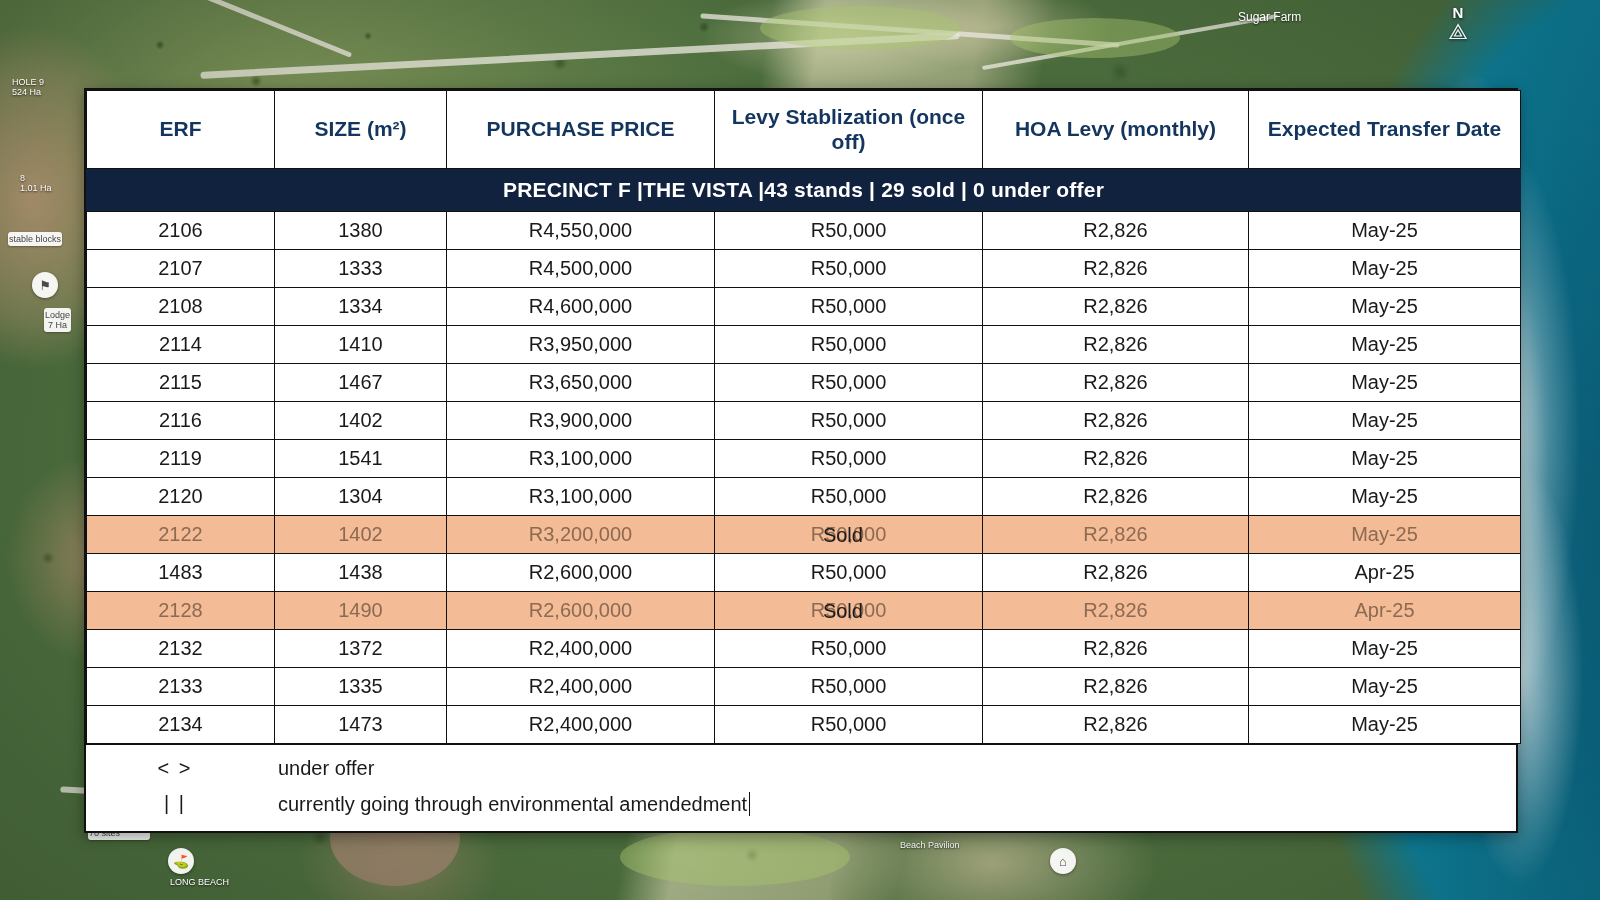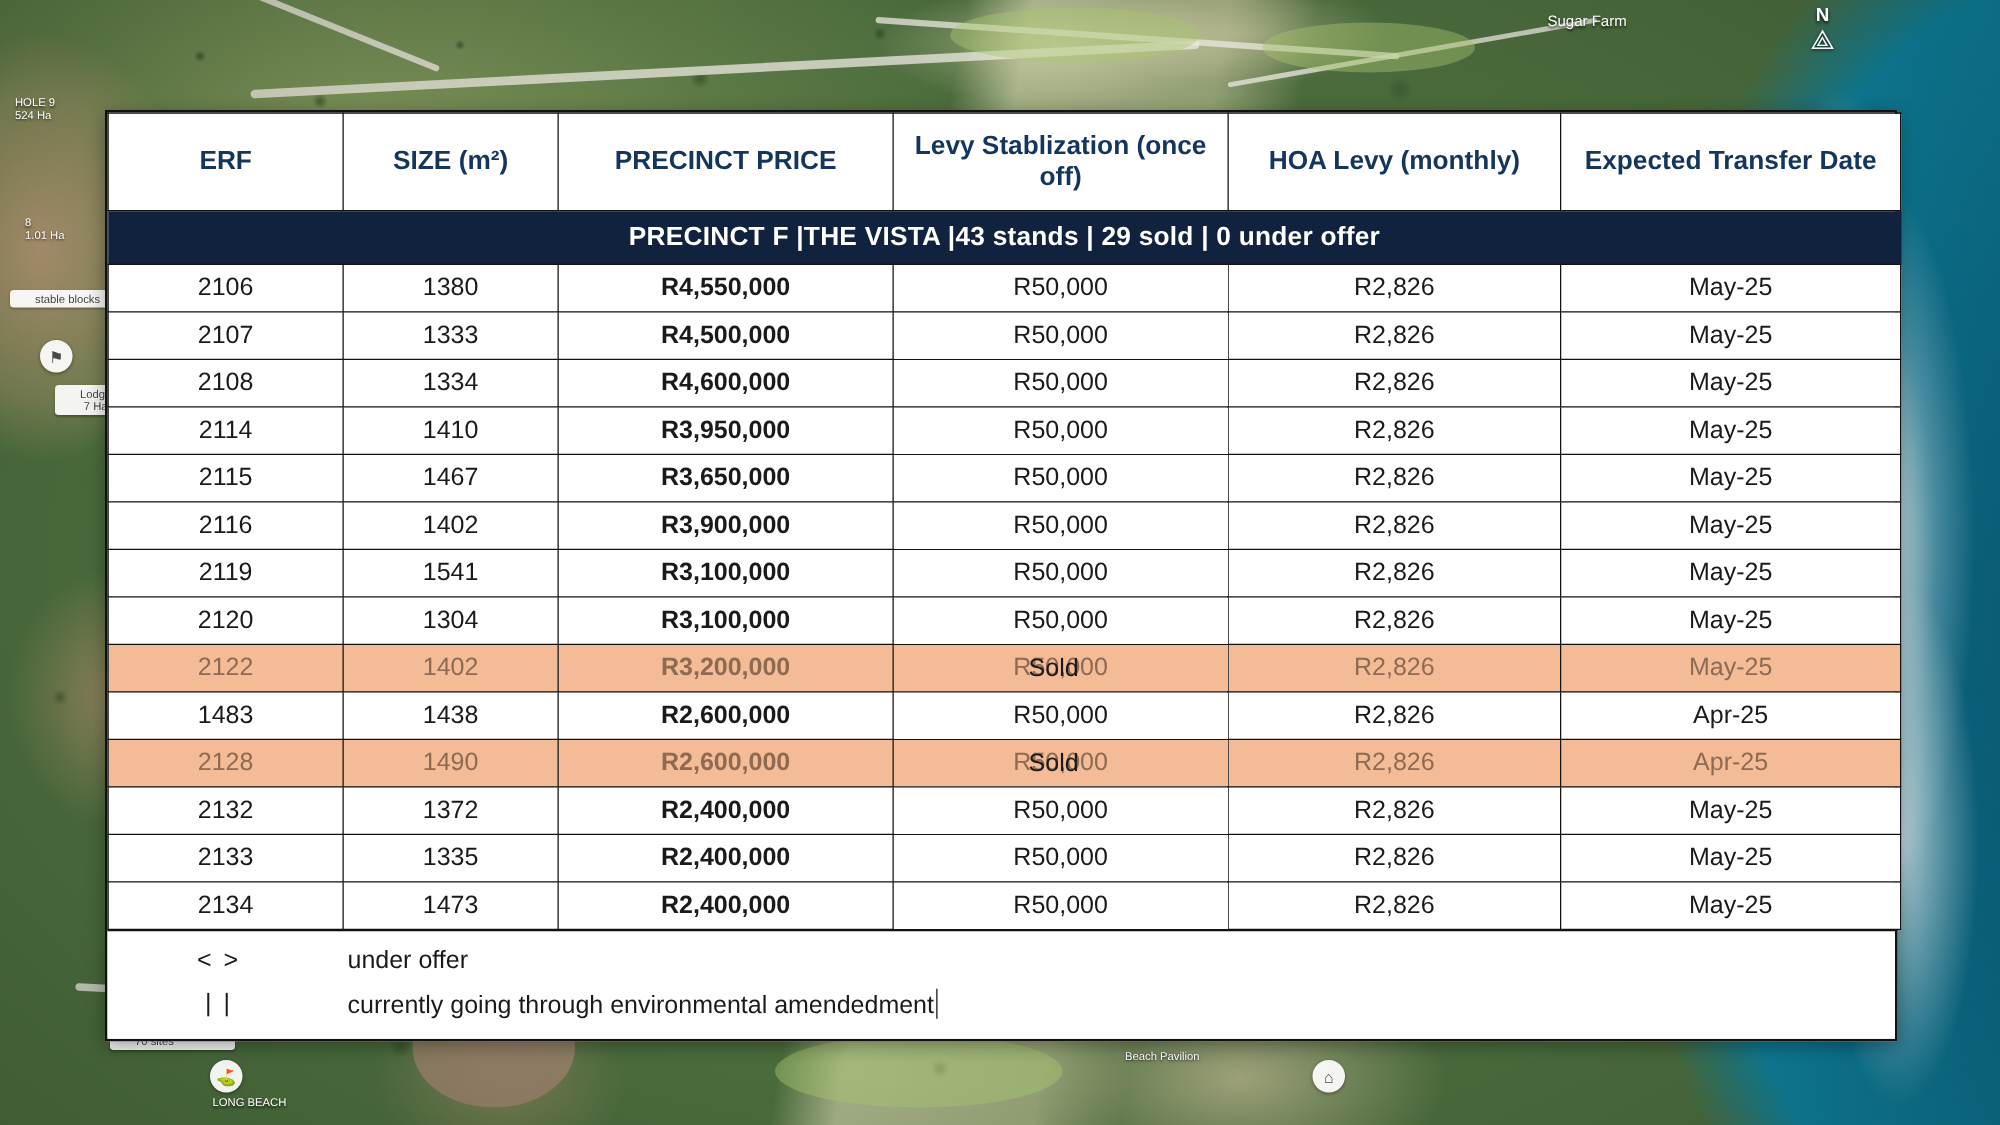--- a/index.html
+++ b/index.html
@@ -99,21 +99,21 @@
     text-shadow: 0 1px 2px rgba(0,0,0,.75);
     white-space: nowrap;
     font-family: "Liberation Sans", sans-serif;
   }
   .map-label.tiny { font-size: 9px; margin-top: 15px; }
   .map-chip {
     position:absolute;
     background: rgba(255,255,255,0.92);
     color:#444;
     font-size: 9px;
-    padding: 2px 20px;
+    padding: 2px 1px;
     border-radius: 3px;
     box-shadow: 0 1px 2px rgba(0,0,0,.3);
     white-space: nowrap;
   }
   .poi {
     position:absolute;
     width:26px; height:26px;
     border-radius:50%;
     background: rgba(255,255,255,0.92);
     box-shadow: 0 1px 3px rgba(0,0,0,.4);
@@ -178,21 +178,21 @@
     padding: 9px 6px;
     border-left: 1px solid #11223f;
     border-right: 1px solid #11223f;
   }
   tbody td {
     font-size: 20px;
     padding: 6px 6px;
     height: 38px;
     background: #ffffff;
   }
-  tbody td.price { font-weight: 700; }
+  tbody td.price { font-weight: 400; }
   tr.sold td {
     background: #f3bb96;
     color: #8d6a52;
   }
   tr.sold td.price { color: #8d6a52; }
 
   
   td.levy { position: relative; }
   .sold-stamp {
     position: absolute;
@@ -294,21 +294,21 @@
           <col class="col-size">
           <col class="col-price">
         <col class="col-levy">
           <col class="col-hoa">
           <col class="col-date">
       </colgroup>
       <thead>
         <tr>
           <th>ERF</th>
           <th>SIZE (m²)</th>
-          <th>PRECINCT PRICE</th>
+          <th>PURCHASE PRICE</th>
           <th>Levy Stablization (once off)</th>
           <th>HOA Levy (monthly)</th>
           <th>Expected Transfer Date</th>
         </tr>
       </thead>
       <tbody id="table-body">
         <tr class="section-row">
           <td colspan="6">PRECINCT F |THE VISTA |43 stands | 29 sold | 0 under offer</td>
         </tr>
       <tr class="">

